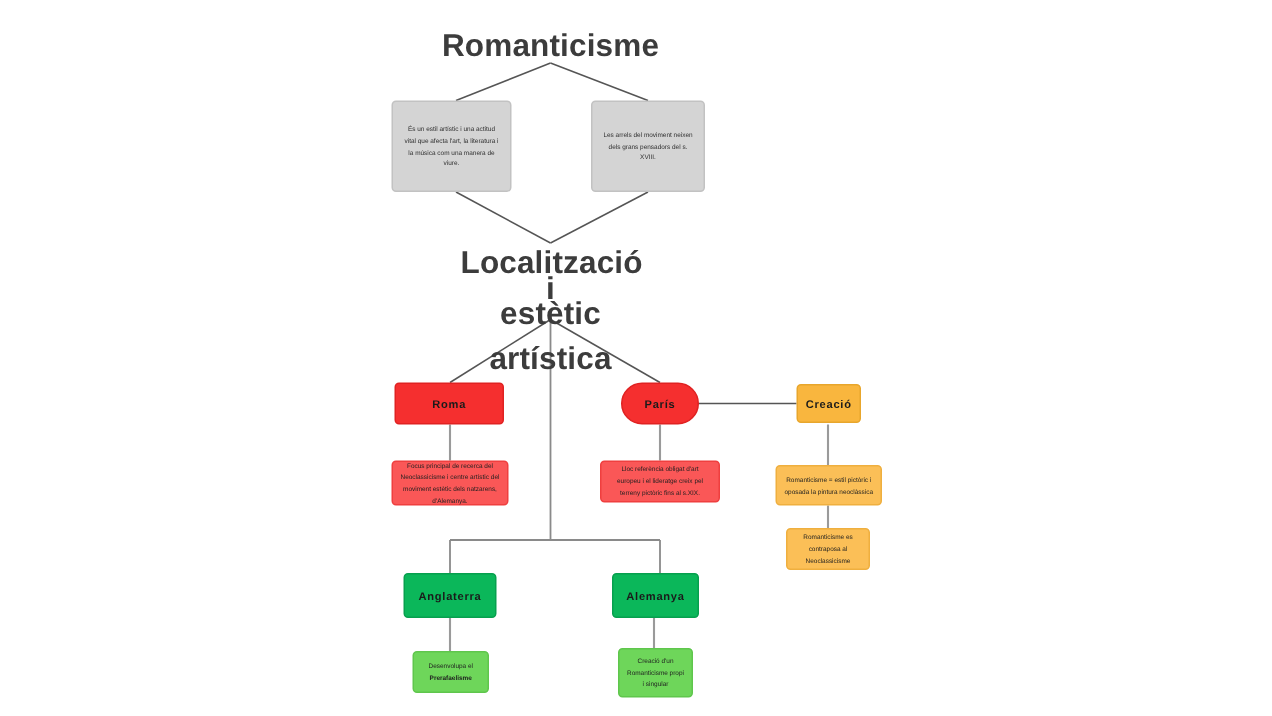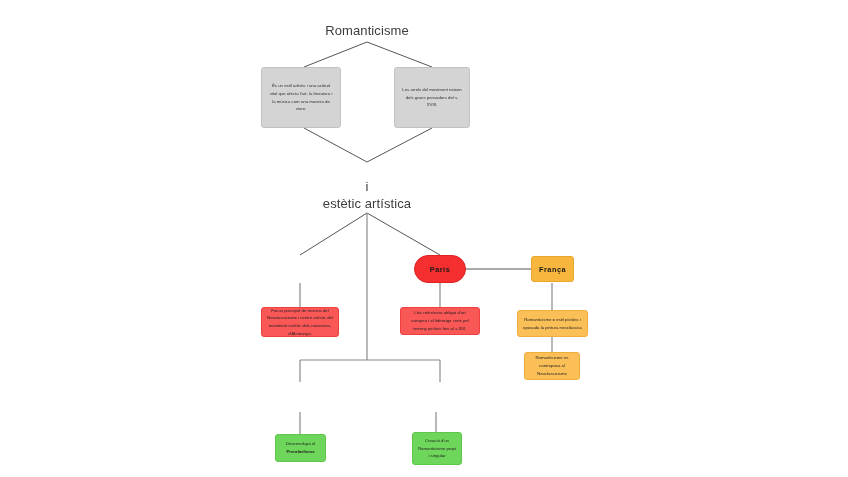--- a/index.html
+++ b/index.html
@@ -32,22 +32,22 @@
     position: absolute;
     box-sizing: border-box;
     display: flex;
     align-items: center;
     justify-content: center;
     text-align: center;
   }
 
   
   .title-node {
-    font-size: 13px;
-    font-weight: 400;
+    font-size: 21px;
+    font-weight: 700;
     color: #3c3c3c;
     letter-spacing: 0.1px;
     line-height: 1.45;
     background: transparent;
   }
 
   
   .grey-box {
     background: #d4d4d4;
     border: 1px solid #c2c2c2;
@@ -117,42 +117,46 @@
     <line x1="300" y1="412" x2="300" y2="434" stroke="#9a9a9a" stroke-width="1.4"></line>
     <line x1="436" y1="412" x2="436" y2="432" stroke="#9a9a9a" stroke-width="1.4"></line>
   </svg>
 
   <div class="node title-node" style="left:287px; top:20px; width:160px; height:22px;">Romanticisme</div>
 
   <div class="node grey-box" style="left:261px; top:67px; width:80px; height:61px;">És un estil artístic i una actitud vital que afecta l'art, la literatura i la música com una manera de viure.</div>
 
   <div class="node grey-box" style="left:394px; top:67px; width:76px; height:61px;">Les arrels del moviment neixen dels grans pensadors del s. XVIII.</div>
 
+  <div class="node title-node" style="left:307px; top:161px; width:120px; height:17px; display:block;">Localització</div>
   <div class="node title-node" style="left:307px; top:178px; width:120px; height:17px; display:block;">i</div>
   <div class="node title-node" style="left:297px; top:195px; width:140px; height:18px; display:block;">estètic artística</div>
 
+  <div class="node head-box head-red" style="left:263px; top:255px; width:73px; height:28px;">Roma</div>
 
   <div class="node detail-box detail-red" style="left:261px; top:307px; width:78px; height:30px;">Focus principal de recerca del Neoclassicisme i centre artístic del moviment estètic dels natzarens, d'Alemanya.</div>
 
   <div class="node head-box head-red" style="left:414px; top:255px; width:52px; height:28px;border-radius:14px;">París</div>
 
   <div class="node detail-box detail-red" style="left:400px; top:307px; width:80px; height:28px;">Lloc referència obligat d'art europeu i el lideratge creix pel terreny pictòric fins al s.XIX.</div>
 
-  <div class="node head-box head-orange" style="left:531px; top:256px; width:43px; height:26px;">França</div>
+  <div class="node head-box head-orange" style="left:531px; top:256px; width:43px; height:26px;">Creació</div>
 
   <div class="node detail-box detail-orange" style="left:517px; top:310px; width:71px; height:27px;">Romanticisme = estil pictòric i oposada la pintura neoclàssica</div>
 
   <div class="node detail-box detail-orange" style="left:524px; top:352px; width:56px; height:28px;">Romanticisme es contraposa al Neoclassicisme</div>
 
+  <div class="node head-box head-green" style="left:269px; top:382px; width:62px; height:30px;">Anglaterra</div>
 
   <div class="node detail-box detail-green" style="left:275px; top:434px; width:51px; height:28px; flex-direction:column;">
     <span class="line">Desenvolupa el</span>
     <span class="line strong">Prerafaelisme</span>
   </div>
 
+  <div class="node head-box head-green" style="left:408px; top:382px; width:58px; height:30px;">Alemanya</div>
 
   <div class="node detail-box detail-green" style="left:412px; top:432px; width:50px; height:33px; flex-direction:column;">
     <span class="line">Creació d'un</span>
     <span class="line">Romanticisme propi</span>
     <span class="line">i singular</span>
   </div>
 
 </div>
 
 </body></html>

